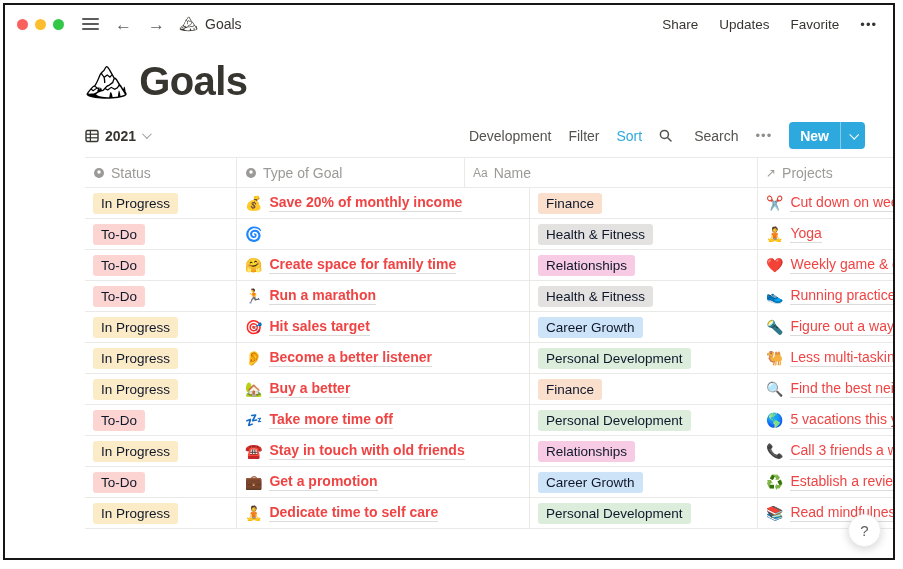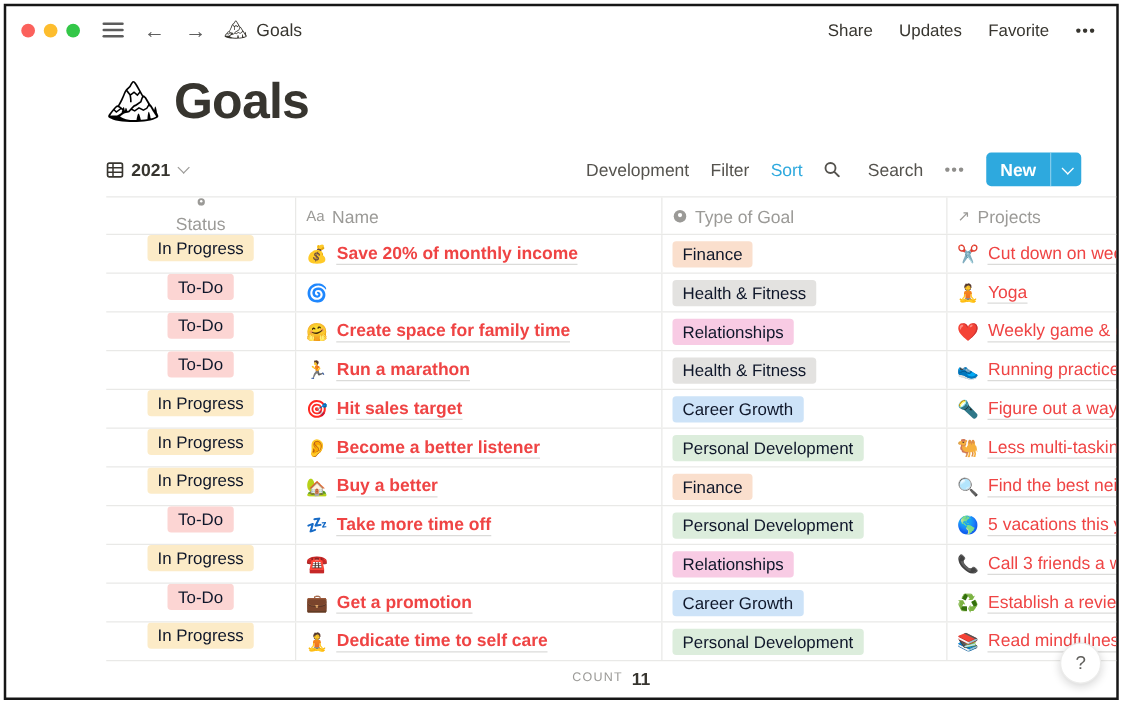--- a/index.html
+++ b/index.html
@@ -34,21 +34,21 @@
   .new-btn{display:flex;align-items:stretch;height:27px;border-radius:4px;overflow:hidden;cursor:pointer;}
   .new-main{display:flex;align-items:center;padding:0 11px;color:#fff;font-size:14px;font-weight:600;}
   .new-chev{display:flex;align-items:center;justify-content:center;width:24px;border-left:1px solid rgba(255,255,255,0.4);}
   .new-chev .chev{border-color:#fff;transform:rotate(45deg) translateY(-1px);}
   
   .table{margin-top:8px;width:925px;}
   .tr{display:flex;border-bottom:1px solid #e9e9e7;}
   .tr.head{border-top:1px solid #e9e9e7;}
   .td{display:flex;align-items:center;height:30px;padding:0 8px;box-sizing:border-box;border-right:1px solid #e9e9e7;overflow:hidden;white-space:nowrap;}
   .td.last{border-right:none;}
-  .c-status{width:152px;flex-direction:column;}
+  .c-status{width:152px;}
   .c-name{width:293px;}
   .c-type{width:228px;}
   .c-proj{width:252px;}
   .head .td{height:29px;color:#9b9a97;font-size:14px;gap:6px;}
   .head-icon-text{font-size:12px;color:#9b9a97;}
   .badge{display:inline-block;max-width:100%;padding:2px 8px;border-radius:3px;font-size:13.5px;line-height:17px;color:#0f172a;white-space:nowrap;overflow:hidden;}
   .cell-emoji{font-size:14px;margin-right:7px;flex:none;}
   .cell-text{font-size:14px;color:#ef4444;border-bottom:1px solid rgba(55,53,47,0.18);padding-bottom:1px;}
   .name-text{font-weight:600;}
   
@@ -131,32 +131,32 @@
     <div class="table">
       <div class="tr head">
         <div class="td c-status">
           <svg width="12" height="12" viewBox="0 0 12 12">
               <circle cx="6" cy="6" r="5" fill="#9b9a97"></circle>
               <circle cx="6" cy="5" r="1.7" fill="#fff"></circle>
               <path d="M3.5 8.5 L8.5 8.5 L6 11 Z" fill="#9b9a97"></path>
             </svg>
           <span>Status</span>
         </div>
-        <div class="td c-name">
-          <span class="head-icon-text">Aa</span>
-          <span>Name</span>
-        </div>
         <div class="td c-type">
           <svg width="12" height="12" viewBox="0 0 12 12">
               <circle cx="6" cy="6" r="5" fill="#9b9a97"></circle>
               <circle cx="6" cy="5" r="1.7" fill="#fff"></circle>
               <path d="M3.5 8.5 L8.5 8.5 L6 11 Z" fill="#9b9a97"></path>
             </svg>
           <span>Type of Goal</span>
         </div>
+        <div class="td c-name">
+          <span class="head-icon-text">Aa</span>
+          <span>Name</span>
+        </div>
         <div class="td c-proj last">
           <span class="head-icon-text">↗</span>
           <span>Projects</span>
         </div>
       </div>
       <div id="table-body">
   <div class="tr">
     <div class="td c-status">
       <span class="badge" style="background: rgb(252, 235, 199);">In Progress</span>
     </div>
@@ -290,20 +290,21 @@
       <span class="cell-text">5 vacations this yea</span>
     </div>
   </div>
 
   <div class="tr">
     <div class="td c-status">
       <span class="badge" style="background: rgb(252, 235, 199);">In Progress</span>
     </div>
     <div class="td c-name">
       <span class="cell-emoji">☎️</span>
+      <span class="cell-text name-text">Stay in touch with old friends</span>
     </div>
     <div class="td c-type">
       <span class="badge" style="background: rgb(248, 203, 228);">Relationships</span>
     </div>
     <div class="td c-proj last">
       <span class="cell-emoji">📞</span>
       <span class="cell-text">Call 3 friends a wee</span>
     </div>
   </div>
 
@@ -334,21 +335,17 @@
     </div>
     <div class="td c-type">
       <span class="badge" style="background: rgb(220, 237, 220);">Personal Development</span>
     </div>
     <div class="td c-proj last">
       <span class="cell-emoji">📚</span>
       <span class="cell-text">Read mindfulness b</span>
     </div>
   </div>
 </div>
-      <div class="count-row">
-        <span class="count-label">COUNT</span>
-        <span class="count-value">11</span>
-      </div>
     </div>
   </div>
 
   <div class="help-btn">?</div>
 </div>
 
 </body></html>

